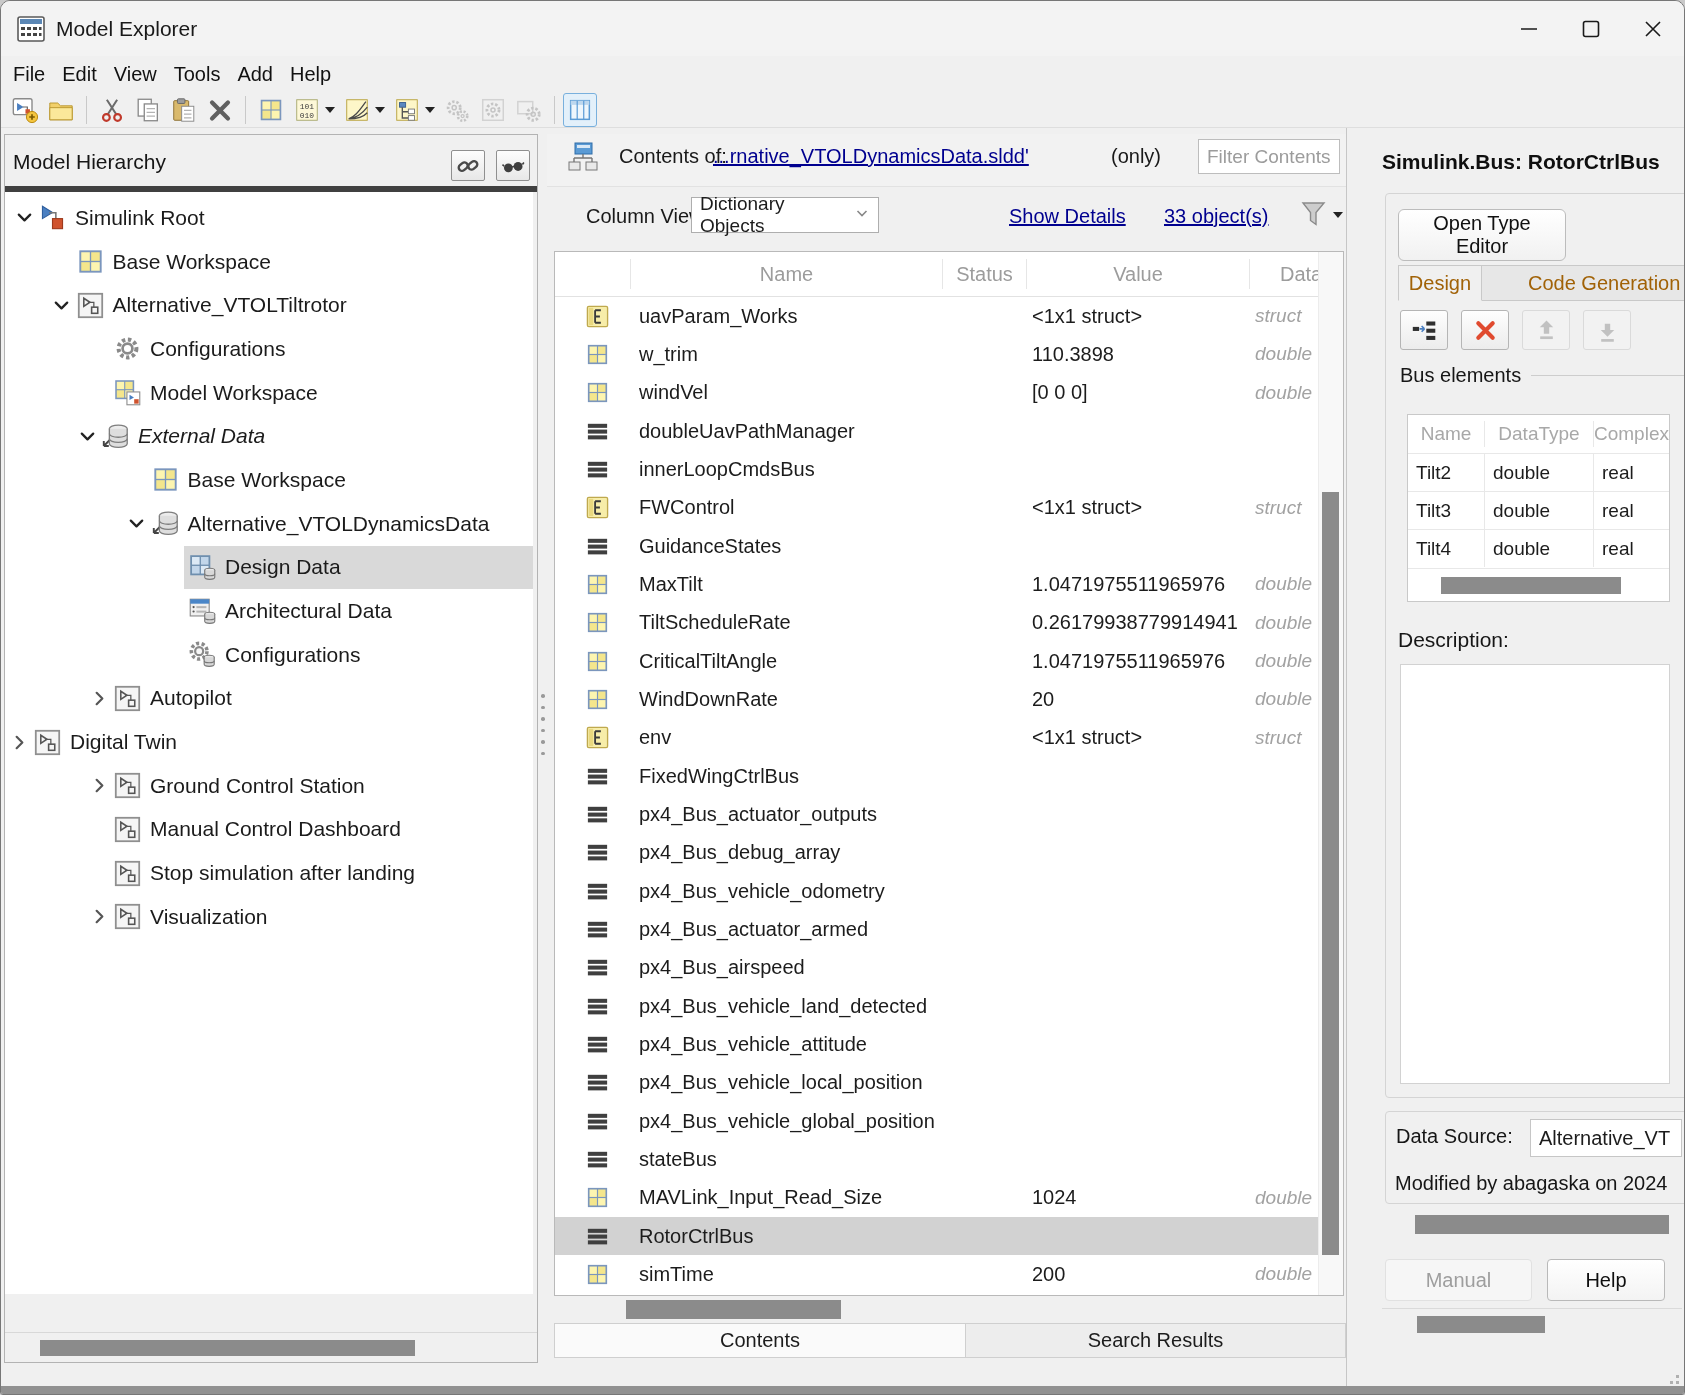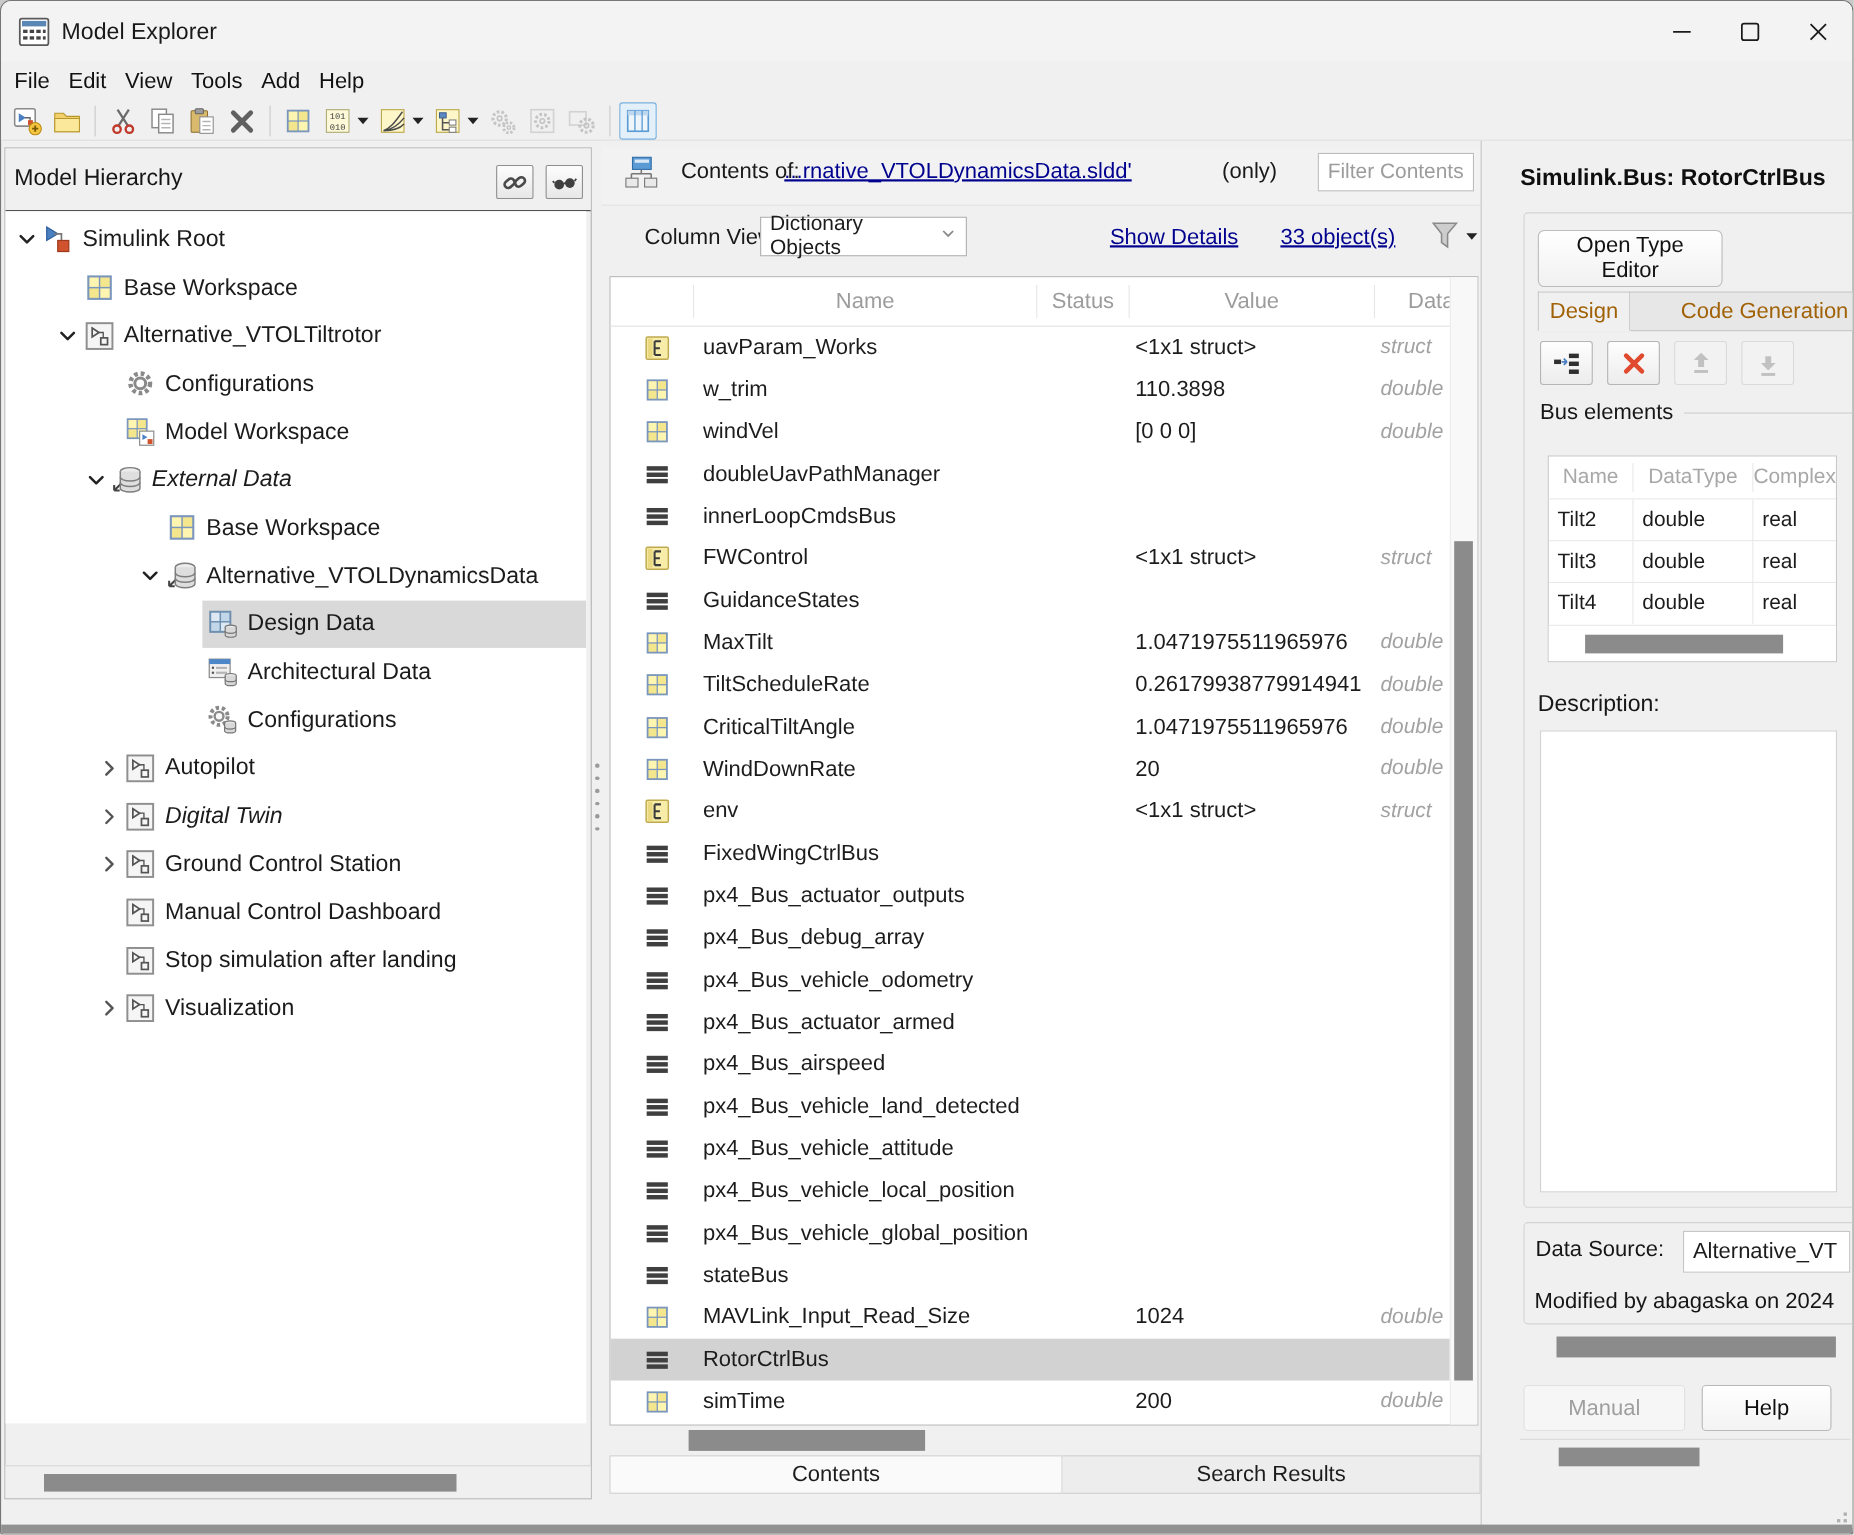--- a/index.html
+++ b/index.html
@@ -18,21 +18,21 @@
   .menubar{position:absolute;left:0;top:55px;right:0;height:36px;display:flex;align-items:center;gap:17px;padding-left:12px;background:#f0f0f0;}
   .menu-item{font-size:20px;color:#111;}
   .toolbar{position:absolute;left:0;top:91px;right:0;height:36px;display:flex;align-items:center;padding-left:6px;background:#f0f0f0;border-bottom:1px solid #dedede;}
   .tb-btn{height:34px;min-width:34px;display:flex;align-items:center;justify-content:center;background:transparent;border:1px solid transparent;padding:2px;margin:0 1px;}
   .tb-btn svg{width:28px;height:28px;}
   .tb-btn.active{background:#e3f0fa;border:1px solid #79b0dd;border-radius:3px;}
   .tb-sep{width:1px;height:28px;background:#c9c9c9;margin:0 7px;}
   .dd{width:0;height:0;border-left:5px solid transparent;border-right:5px solid transparent;border-top:6px solid #222;margin-left:4px;}
   
   .left-panel{position:absolute;left:3px;top:133px;width:534px;height:1229px;background:#f0f0f0;border:1px solid #b3b3b3;}
-  .lp-head{position:absolute;left:0;top:0;right:0;height:57px;background:#f0f0f0;border-bottom:1px solid #404040;}
+  .lp-head{position:absolute;left:0;top:0;right:0;height:57px;background:#f0f0f0;border-bottom:6px solid #404040;}
   .lp-title{position:absolute;left:8px;top:15px;font-size:21px;color:#161616;}
   .lp-btn{position:absolute;top:15px;width:34px;height:31px;background:linear-gradient(#fdfdfd,#e7e7e7);border:1px solid #8f8f8f;border-radius:2px;padding:2px;display:flex;align-items:center;justify-content:center;}
   .lp-btn svg{width:24px;height:24px;}
   .tree{position:absolute;left:0;top:57px;right:4px;height:1102px;background:#fff;overflow:hidden;padding-top:4px;}
   .tree-row{height:43.7px;display:flex;align-items:center;}
   .twisty{width:28px;height:22px;flex:none;display:flex;align-items:center;justify-content:center;}
   .twisty svg{width:19px;height:19px;}
   .tree-sel{flex:1;display:flex;align-items:center;height:100%;padding:0 8px 0 4px;margin-left:-4px;min-width:0;}
   .tree-row.sel .tree-sel{background:#d9d9d9;}
   .tree-ic{width:29px;height:29px;flex:none;margin-right:8px;}
@@ -473,21 +473,21 @@
           <span class="tree-sel">
             <span class="tree-ic"><svg viewBox="0 0 26 26">
                 <rect x="2.5" y="2.5" width="21" height="21" fill="#f5f5f5" stroke="#8f8f8f" stroke-width="1.6"></rect>
                 <path d="M7 6.5 l5.5 3.6 L7 13.7z" fill="none" stroke="#555" stroke-width="1.4"></path>
                 <path d="M11 10.1 h5 v4.5" fill="none" stroke="#555" stroke-width="1.1"></path>
                 <rect x="14" y="14.5" width="5.5" height="5.5" fill="none" stroke="#555" stroke-width="1.4"></rect>
               </svg></span>
             <span class="tree-label">Autopilot</span>
           </span>
         </div>
-        <div class="tree-row" style="padding-left: 80px; font-style: italic;">
+        <div class="tree-row" style="">
           <span class="twisty">
             <svg viewBox="0 0 20 20">
               <path d="M7 4 l6 6 -6 6" fill="none" stroke="#555" stroke-width="2.3" stroke-linecap="round" stroke-linejoin="round"></path>
             </svg>
           </span>
           <span class="tree-sel">
             <span class="tree-ic"><svg viewBox="0 0 26 26">
                 <rect x="2.5" y="2.5" width="21" height="21" fill="#f5f5f5" stroke="#8f8f8f" stroke-width="1.6"></rect>
                 <path d="M7 6.5 l5.5 3.6 L7 13.7z" fill="none" stroke="#555" stroke-width="1.4"></path>
                 <path d="M11 10.1 h5 v4.5" fill="none" stroke="#555" stroke-width="1.1"></path>

